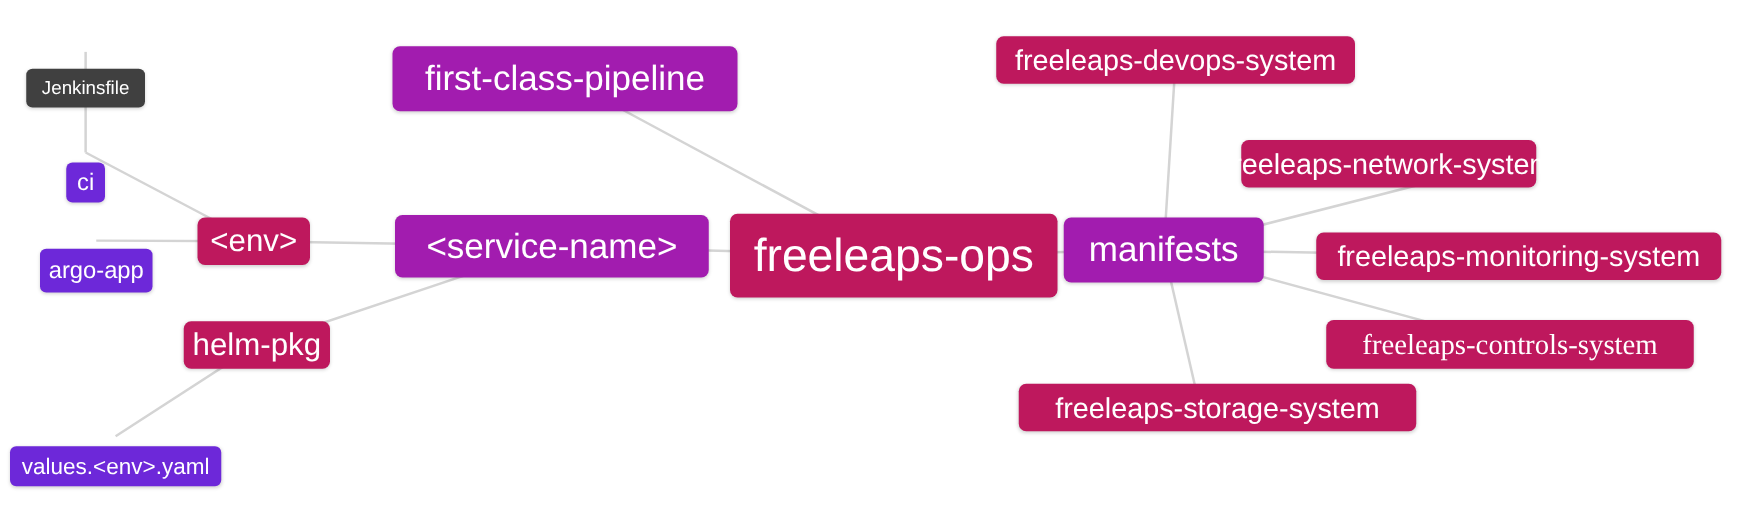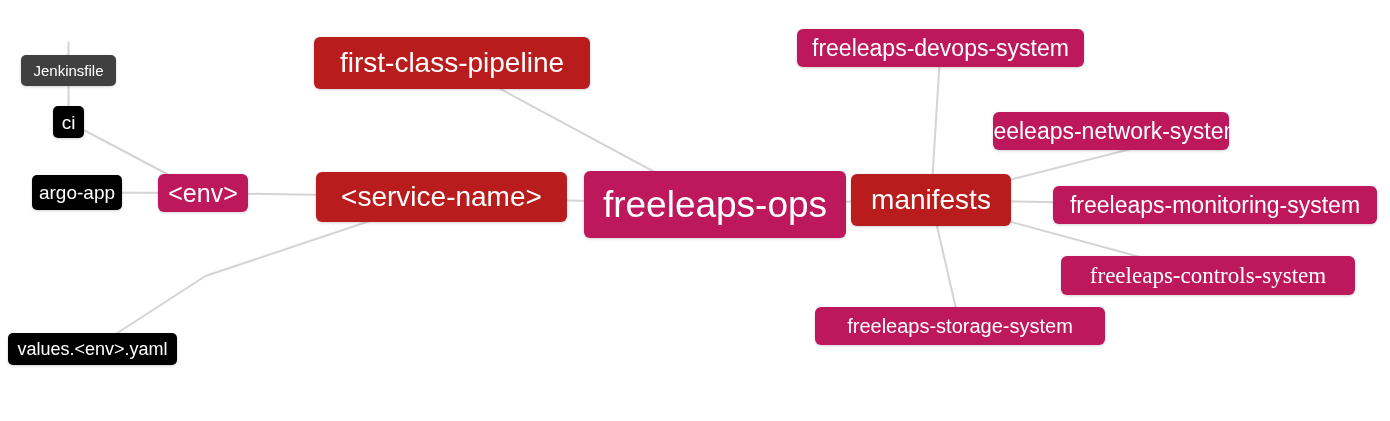--- a/index.html
+++ b/index.html
@@ -30,40 +30,40 @@
     align-items: center;
     justify-content: center;
     color: #ffffff;
     border-radius: 6px;
     box-shadow: 0 1px 3px rgba(0,0,0,0.18);
     white-space: nowrap;
     cursor: default;
     line-height: 1;
   }
   .node--root   { background: #be185d; }
-  .node--blue   { background: #b91c1c; }
+  .node--blue   { background: #a21caf; }
   .node--green  { background: #be185d; }
-  .node--red    { background: #000000; }
+  .node--red    { background: #6d28d9; margin-top: 24px; }
   .node--orange { background: #404040; margin-top: 29px; }
 
   #n-jenkinsfile { left: 21px;   top: 26px;  width: 95px;  height: 31px; font-size: 15px; border-radius: 5px; }
   #n-ci          { left: 53px;   top: 106px; width: 31px;  height: 32px; font-size: 19px; border-radius: 5px; }
   #n-argo-app    { left: 32px;   top: 175px; width: 90px;  height: 35px; font-size: 19px; border-radius: 5px; }
   #n-env         { left: 158px;  top: 174px; width: 90px;  height: 38px; font-size: 25px; }
   #n-helm-pkg    { left: 147px;  top: 257px; width: 117px; height: 38px; font-size: 25px; }
   #n-values-yaml { left: 8px;    top: 333px; width: 169px; height: 32px; font-size: 18px; border-radius: 5px; }
   #n-pipeline    { left: 314px;  top: 37px;  width: 276px; height: 52px; font-size: 28px; }
   #n-service     { left: 316px;  top: 172px; width: 251px; height: 50px; font-size: 28px; }
   #n-ops         { left: 584px;  top: 171px; width: 262px; height: 67px; font-size: 37px; }
   #n-manifests   { left: 851px;  top: 174px; width: 160px; height: 52px; font-size: 28px; }
   #n-devops      { left: 797px;  top: 29px;  width: 287px; height: 38px; font-size: 23px; }
   #n-network     { left: 993px; top: 112px; width: 236px; height: 38px; font-size: 23px; }
   #n-monitoring  { left: 1053px; top: 186px; width: 324px; height: 38px; font-size: 23px; }
   #n-controls    { left: 1061px; top: 256px; width: 294px; height: 39px; font-size: 23px; font-family: Liberation Serif, serif; }
-  #n-storage     { left: 815px;  top: 307px; width: 290px; height: 38px; font-size: 20px; }
+  #n-storage     { left: 815px;  top: 307px; width: 318px; height: 38px; font-size: 23px; }
 </style>
 </head>
 <body>
 
 <div class="canvas">
 
   <svg class="edges" viewBox="0 0 1390 421" xmlns="http://www.w3.org/2000/svg">
     <g stroke="#d4d4d4" stroke-width="2" fill="none">
       <line x1="68.5" y1="41.5" x2="68.5" y2="122"></line>
       <line x1="68.5" y1="122" x2="203" y2="193"></line>
@@ -79,20 +79,21 @@
       <line x1="931" y1="200" x2="1215" y2="205"></line>
       <line x1="931" y1="200" x2="1208" y2="275.5"></line>
       <line x1="931" y1="200" x2="960" y2="326"></line>
     </g>
   </svg>
 
   <div class="node node--orange" id="n-jenkinsfile">Jenkinsfile</div>
   <div class="node node--red" id="n-ci">ci</div>
   <div class="node node--red" id="n-argo-app">argo-app</div>
   <div class="node node--green" id="n-env">&lt;env&gt;</div>
+  <div class="node node--green" id="n-helm-pkg">helm-pkg</div>
   <div class="node node--red" id="n-values-yaml">values.&lt;env&gt;.yaml</div>
   <div class="node node--blue" id="n-pipeline">first-class-pipeline</div>
   <div class="node node--blue" id="n-service">&lt;service-name&gt;</div>
   <div class="node node--root" id="n-ops">freeleaps-ops</div>
   <div class="node node--blue" id="n-manifests">manifests</div>
   <div class="node node--green" id="n-devops">freeleaps-devops-system</div>
   <div class="node node--green" id="n-network">freeleaps-network-system</div>
   <div class="node node--green" id="n-monitoring">freeleaps-monitoring-system</div>
   <div class="node node--green" id="n-controls">freeleaps-controls-system</div>
   <div class="node node--green" id="n-storage">freeleaps-storage-system</div>

